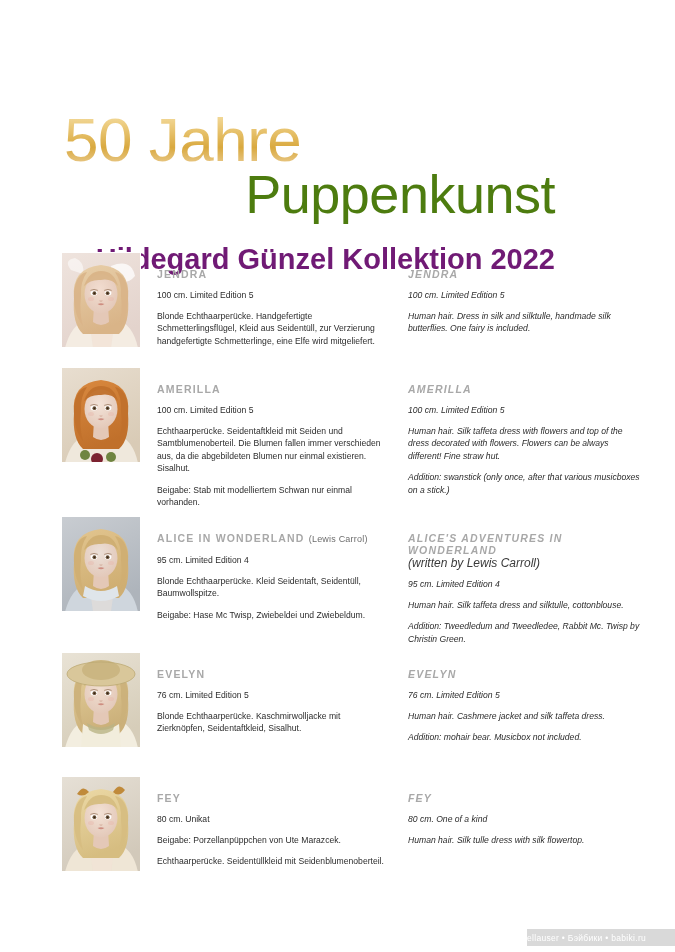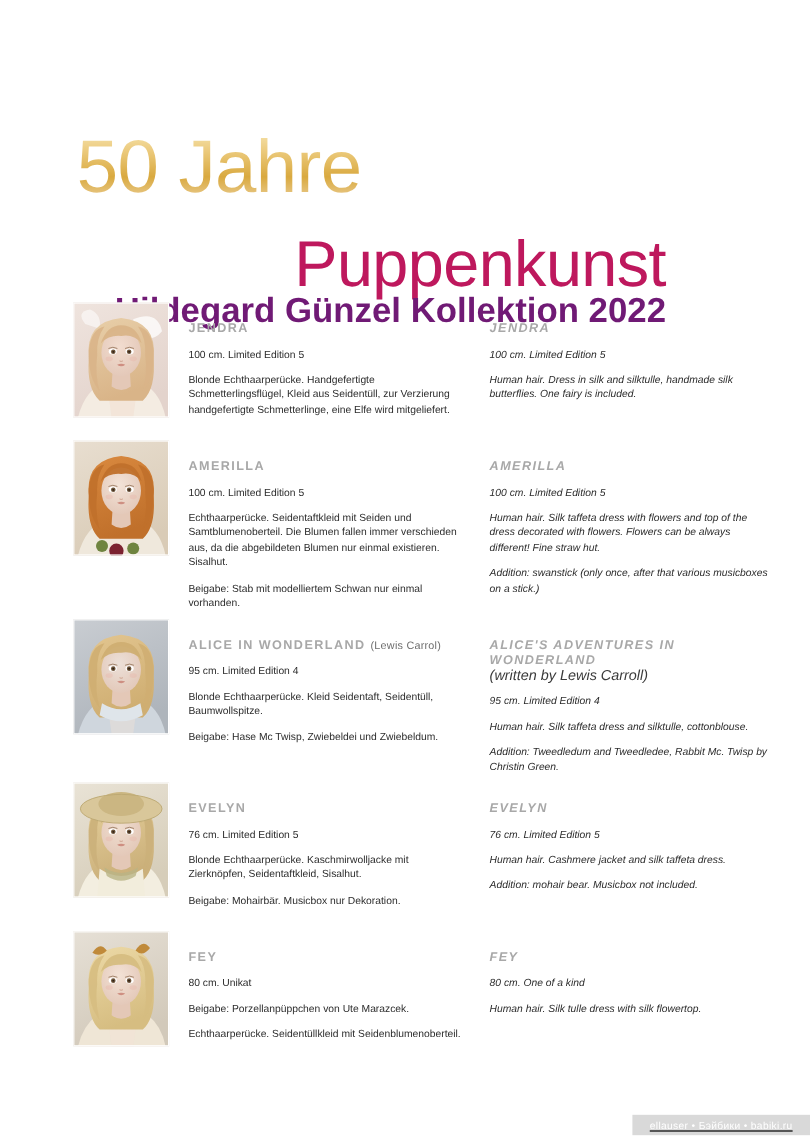--- a/index.html
+++ b/index.html
@@ -36,26 +36,26 @@
     white-space: nowrap;
     background: linear-gradient(to bottom, #f6e3ae 0%, #eccb7e 26%, #d9a93f 62%, #e8c785 88%, #f3ddab 100%);
     -webkit-background-clip: text;
     background-clip: text;
     color: transparent;
     -webkit-text-fill-color: transparent;
   }
   .title-sub {
     position: absolute;
     right: 32px;
-    top: 146px;
+    top: 120px;
     font-size: 54px;
     line-height: 54px;
     font-weight: 300;
     letter-spacing: -0.5px;
-    color: #be185d;
+    color: #4d7c0f;
     white-space: nowrap;
   }
   .title-line3 {
     position: absolute;
     right: 32px;
     top: 200px;
     font-size: 29px;
     line-height: 25px;
     font-weight: 700;
     letter-spacing: 0px;
@@ -133,22 +133,20 @@
   
   .watermark {
     position: absolute;
     left: 527px;
     top: 929px;
     width: 148px;
     height: 17px;
     background: #d9d9d9;
     display: flex;
     align-items: center;
-    justify-content: center;
-    text-decoration: underline;
   }
   .watermark-text {
     font-size: 8.5px;
     color: #ffffff;
     letter-spacing: 0.3px;
     white-space: nowrap;
   }
 </style>
 </head>
 <body>
@@ -410,21 +408,20 @@
   <path d="M22 72 Q40 84 58 72 L60 96 L20 96 Z" fill="#f2eddc"></path>
           <path d="M26 71 Q40 80 54 71 L52 78 Q40 86 28 78 Z" fill="#b9b486" opacity="0.8"></path>
 
   <rect x="0" y="0" width="80" height="96" fill="none" stroke="#ffffff" stroke-width="2"></rect>
 </svg>
       </div>
       <div class="col col-de">
         <div class="doll-name"><span>EVELYN</span></div>
         <div class="spec">76 cm. Limited Edition 5</div>
         <div class="para">Blonde Echthaarperücke. Kaschmirwolljacke mit Zierknöpfen, Seidentaftkleid, Sisalhut.</div>
-        <div class="para">Beigabe: Mohairbär. Musicbox nur Dekoration.</div>
       </div>
       <div class="col col-en">
         <div class="doll-name"><span>EVELYN</span></div>
         <div class="spec">76 cm. Limited Edition 5</div>
         <div class="para">Human hair. Cashmere jacket and silk taffeta dress.</div>
         <div class="para">Addition: mohair bear. Musicbox not included.</div>
       </div>
     </div>
     <div class="entry" style="top: 776px;">
       <div class="photo">

